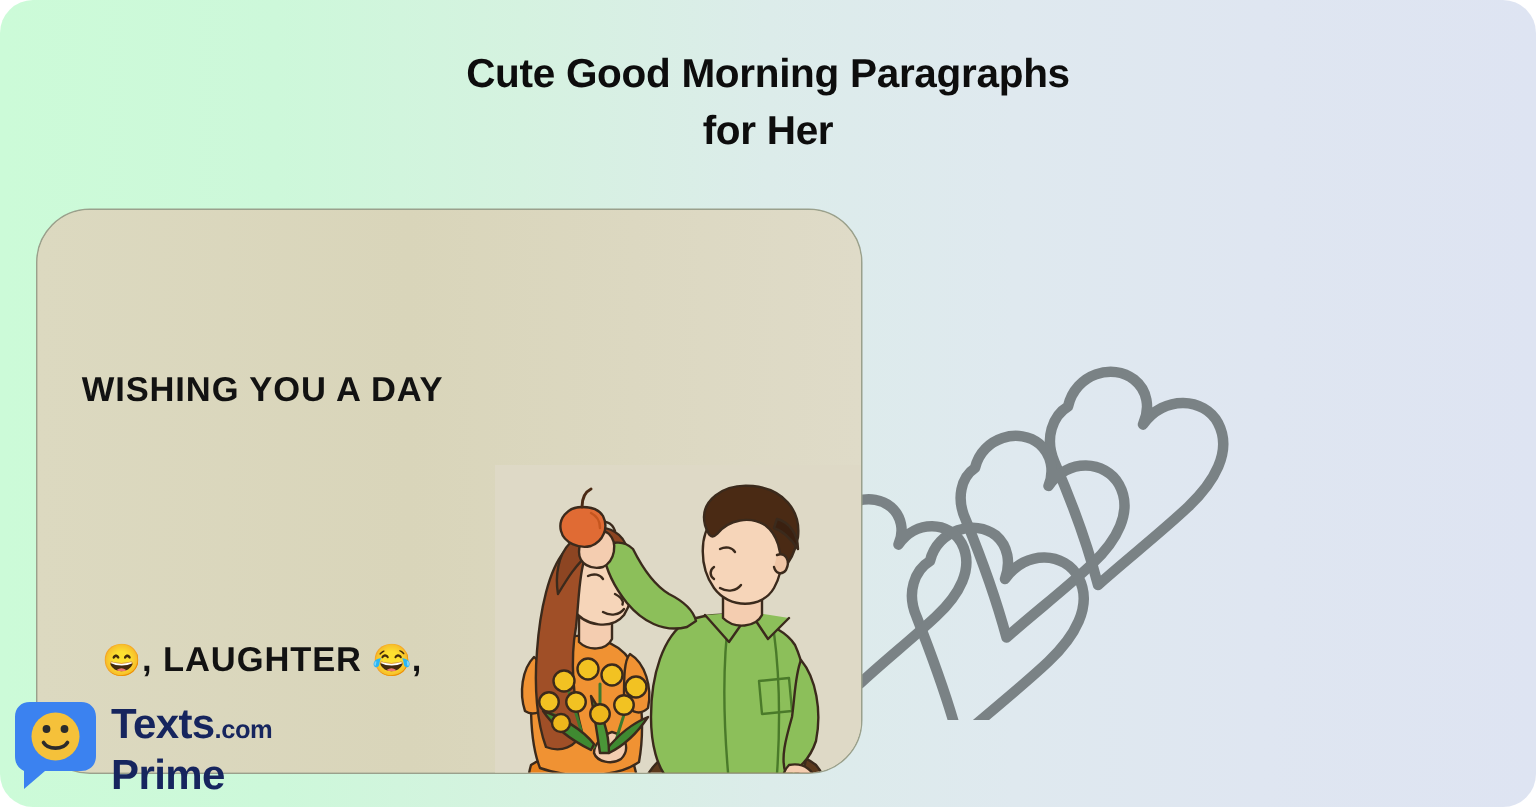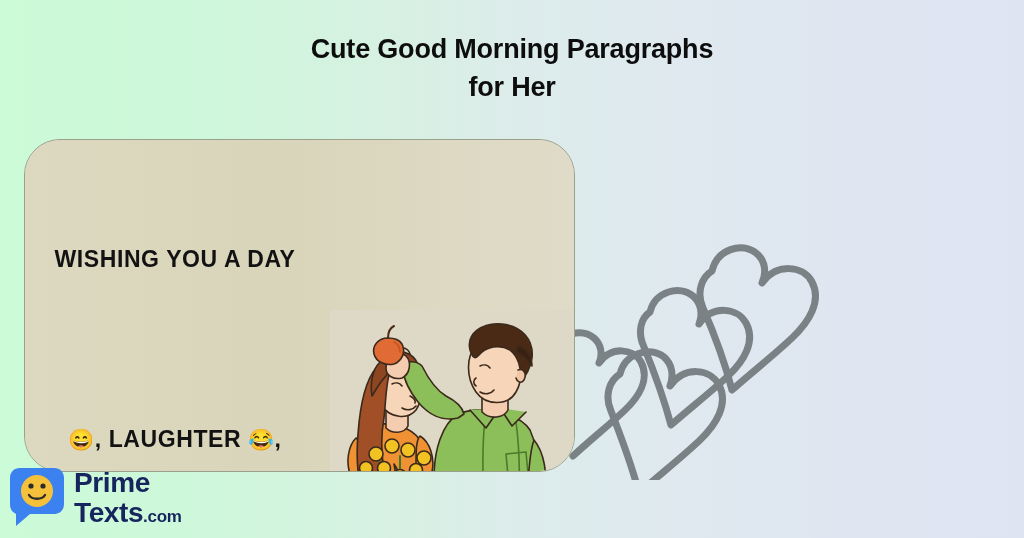--- a/index.html
+++ b/index.html
@@ -18,20 +18,21 @@
     height: 538px;
     background: linear-gradient(to right,
         #ccfbd8 0%,
         #cdf8da 18%,
         #d5f2e0 34%,
         #dcecea 50%,
         #dfe9ef 66%,
         #dfe6f1 82%,
         #dee4f2 100%);
     overflow: hidden;
+    border-radius: 22px;
   }
 
   
   #title {
     position: absolute;
     left: 0;
     top: 30px;
     width: 1024px;
     text-align: center;
     font-family: "Liberation Sans", sans-serif;
@@ -51,21 +52,21 @@
     width: 270px;
     height: 265px;
   }
 
   
   #bubble {
     position: absolute;
     left: 24px;
     top: 139px;
     width: 551px;
-    height: 333px;
+    height: 377px;
     background: #d7d3b6;
     border: 1.5px solid #9aa08c;
     border-radius: 36px;
     box-sizing: border-box;
     overflow: hidden;
   }
   #bubble-inner {
     position: absolute;
     inset: 0;
     background: linear-gradient(to right, #dcd9c0 0%, #d9d5ba 45%, #dfdbc8 100%);
@@ -313,18 +314,18 @@
       <svg width="58" height="62" viewBox="0 0 58 62">
         <path d="M12 2 H46 C52 2 56 6 56 12 V38 C56 44 52 48 46 48
                  H22 L8 60 V48 C4 46 2 43 2 38 V12 C2 6 6 2 12 2 Z" fill="#3b82f0"></path>
         <circle cx="29" cy="25" r="16" fill="#f5c13a"></circle>
         <circle cx="23" cy="20" r="2.6" fill="#2b2b2b"></circle>
         <circle cx="35" cy="20" r="2.6" fill="#2b2b2b"></circle>
         <path d="M21 29 C24 34 34 34 37 29" stroke="#2b2b2b" stroke-width="2.4" fill="none" stroke-linecap="round"></path>
       </svg>
     </div>
     <div id="logo-text">
+      <span id="logo-line2"><span>Texts</span><span id="logo-tld">.com</span></span>
       <span id="logo-line1">Prime</span>
-      <span id="logo-line2"><span>Texts</span><span id="logo-tld">.com</span></span>
     </div>
   </div>
 
 </div>
 
 </body></html>

